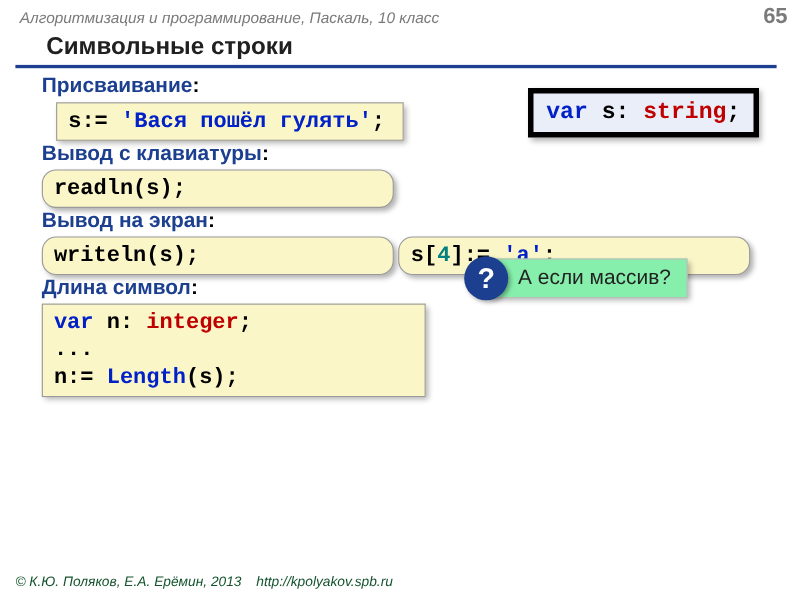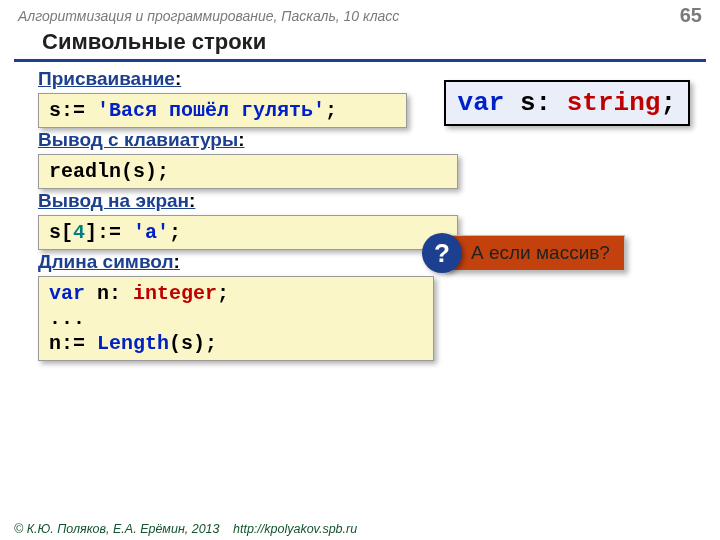--- a/index.html
+++ b/index.html
@@ -8,21 +8,21 @@
     height: 540px;
     background: #ffffff;
     font-family: Arial, Helvetica, sans-serif;
     position: relative;
     overflow: hidden;
   }
   .header-bar {
     display: flex;
     justify-content: space-between;
     align-items: center;
-    padding: 4px 18px 2px 18px;
+    padding: 4px 4px 2px 18px;
     color: #7a7a7a;
     font-size: 14px;
     font-style: italic;
     text-align: right;
   }
   .page-num {
     font-style: normal;
     font-weight: bold;
     font-size: 20px;
     color: #7a7a7a;
@@ -38,46 +38,45 @@
   .content {
     padding: 0 0 0 38px;
     position: relative;
   }
   .section-label {
     font-size: 19px;
     font-weight: bold;
     color: #1c3f8f;
     margin-top: 1px;
     margin-bottom: 3px;
-    text-decoration: underline;
   }
   .section-label .colon { color: #000; }
   .code-box {
     background: #fbf6c8;
     border: 1px solid #9a9a9a;
     box-shadow: 3px 3px 5px rgba(0,0,0,0.3);
     font-family: "Courier New", monospace;
     font-size: 20px;
     font-weight: bold;
     padding: 4px 10px;
     line-height: 1.25;
     display: inline-block;
   }
-  .code-box.w1 { width: 369px; }
-  .code-box.w2 { width: 420px; }
-  .code-box.w5 { width: 396px; }
+  .code-box.w1 { width: 316px; margin-left: 13px; }
+  .code-box.w2 { width: 320px; border-radius: 13px; }
+  .code-box.w5 { width: 349px; }
   .decl-box {
     position: absolute;
     top: 80px;
     right: 30px;
     background: #eaeef8;
-    border: 2px solid #000000;
+    border: 5px solid #000000;
     box-shadow: 3px 3px 5px rgba(0,0,0,0.3);
     font-family: "Courier New", monospace;
-    font-size: 26px;
+    font-size: 21px;
     font-weight: bold;
     padding: 6px 12px;
   }
   .kw-blue { color: #0020c8; }
   .kw-red { color: #c00000; }
   .kw-teal { color: #008080; }
   .str-blue { color: #0020c8; }
   .callout {
     position: absolute;
     top: 233px;
@@ -95,21 +94,21 @@
     font-weight: bold;
     display: flex;
     align-items: center;
     justify-content: center;
     box-shadow: 2px 2px 4px rgba(0,0,0,0.35);
     margin-right: -18px;
     z-index: 2;
     position: relative;
   }
   .callout-box {
-    background: #c2410c;
+    background: #86efac;
     border: 1px solid #bcbcbc;
     box-shadow: 3px 3px 5px rgba(0,0,0,0.3);
     font-size: 19px;
     padding: 6px 14px 6px 26px;
     color: #222;
   }
   .footer {
     position: absolute;
     bottom: 4px;
     left: 14px;
@@ -145,20 +144,23 @@
   <div class="section-label">
     <span>Вывод с клавиатуры</span><span class="colon">:</span>
   </div>
   <div class="code-box w2">
     <span>readln(s);</span>
   </div>
 
   <div class="section-label">
     <span>Вывод на экран</span><span class="colon">:</span>
   </div>
+  <div class="code-box w2">
+    <span>writeln(s);</span>
+  </div>
 
   <div class="code-box w2">
     <span>s[</span><span class="kw-teal">4</span><span>]:= </span><span class="str-blue">'a'</span><span>;</span>
   </div>
 
   <div class="section-label">
     <span>Длина символ</span><span class="colon">:</span>
   </div>
   <div class="code-box w5">
     <div>

